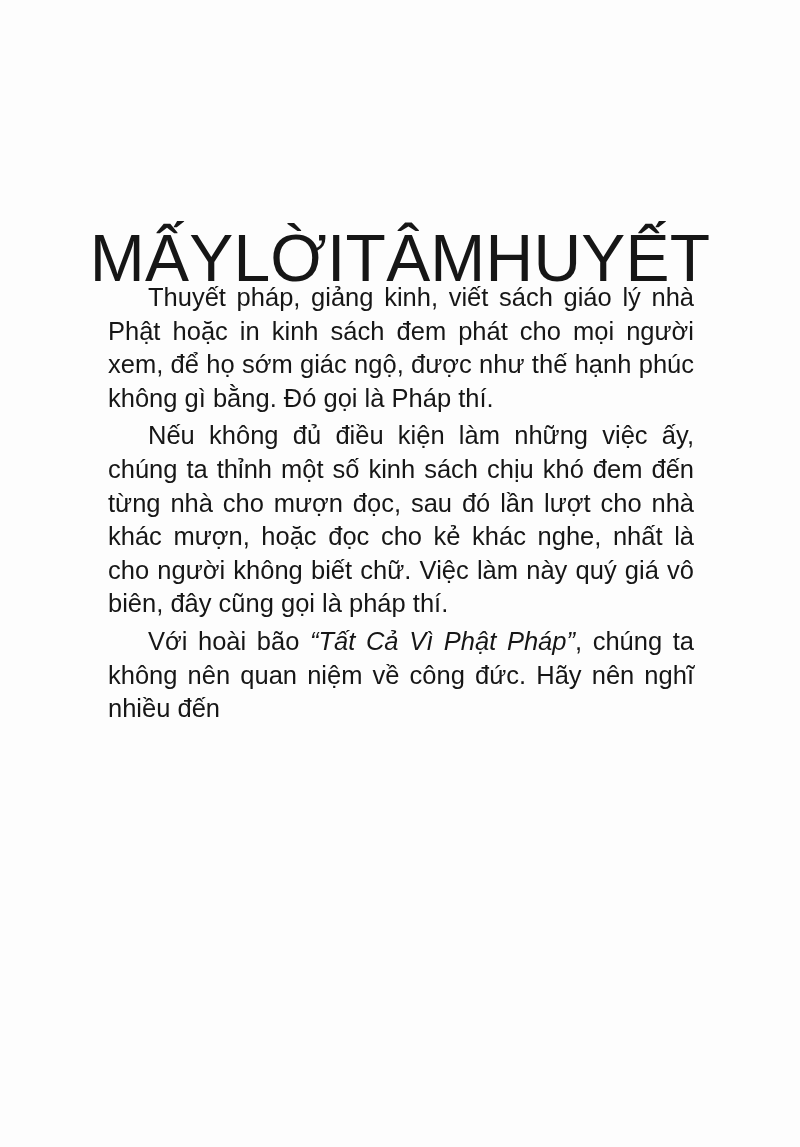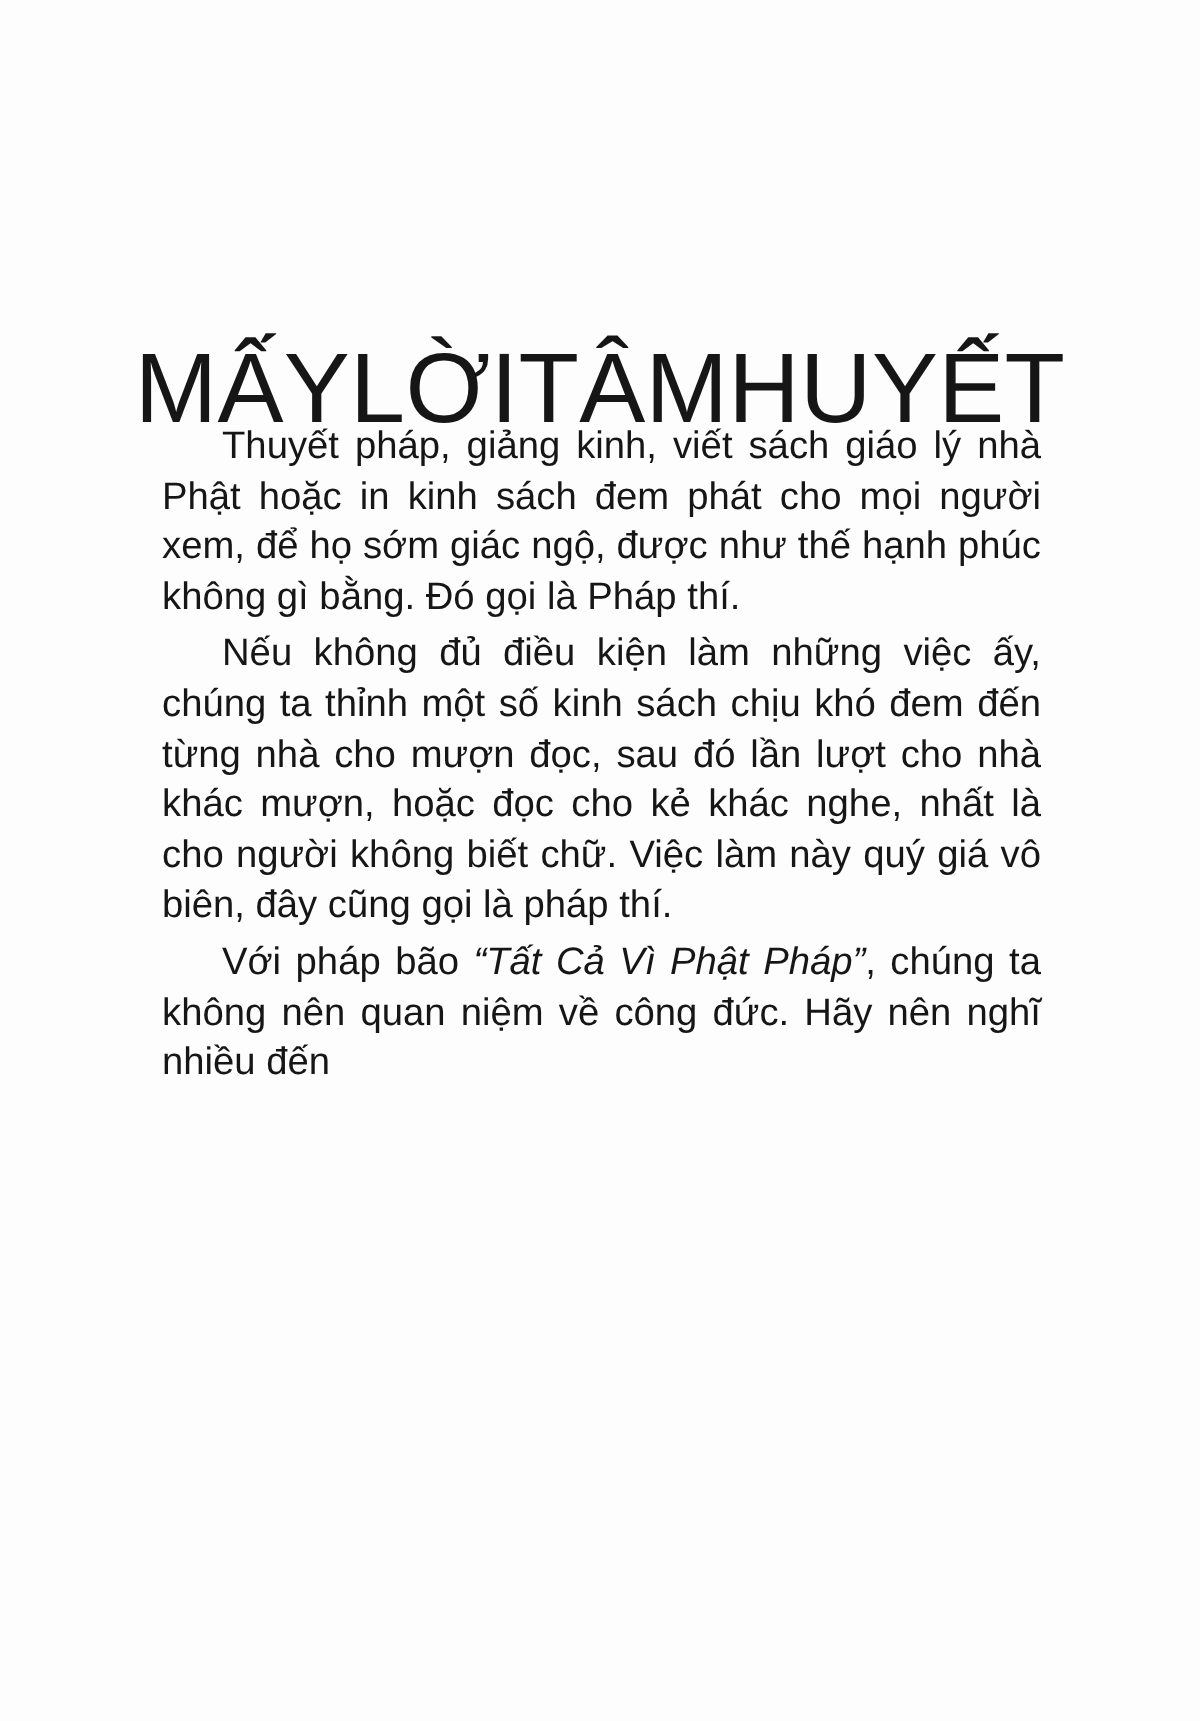--- a/index.html
+++ b/index.html
@@ -74,17 +74,17 @@
     </p>
 
     <p class="para">
       <span>Nếu không đủ điều kiện làm những việc ấy, chúng ta thỉnh một số kinh sách chịu khó đem đến từng nhà cho mượn đọc, sau đó lần lượt cho nhà khác mượn, hoặc đọc cho kẻ khác nghe, nhất là cho người không biết chữ. Việc làm này quý giá vô biên, đây cũng gọi là pháp thí.</span>
     </p>
 
 
 
 
     <p class="para">
-      <span>Với pháp bão </span><span class="q">“Tất Cả Vì Phật Pháp”</span><span>, chúng ta không nên quan niệm về công đức. Hãy nên nghĩ nhiều đến</span>
+      <span>Với hoài bão </span><span class="q">“Tất Cả Vì Phật Pháp”</span><span>, chúng ta không nên quan niệm về công đức. Hãy nên nghĩ nhiều đến</span>
     </p>
 
   </div>
 </div>
 
 </body></html>

